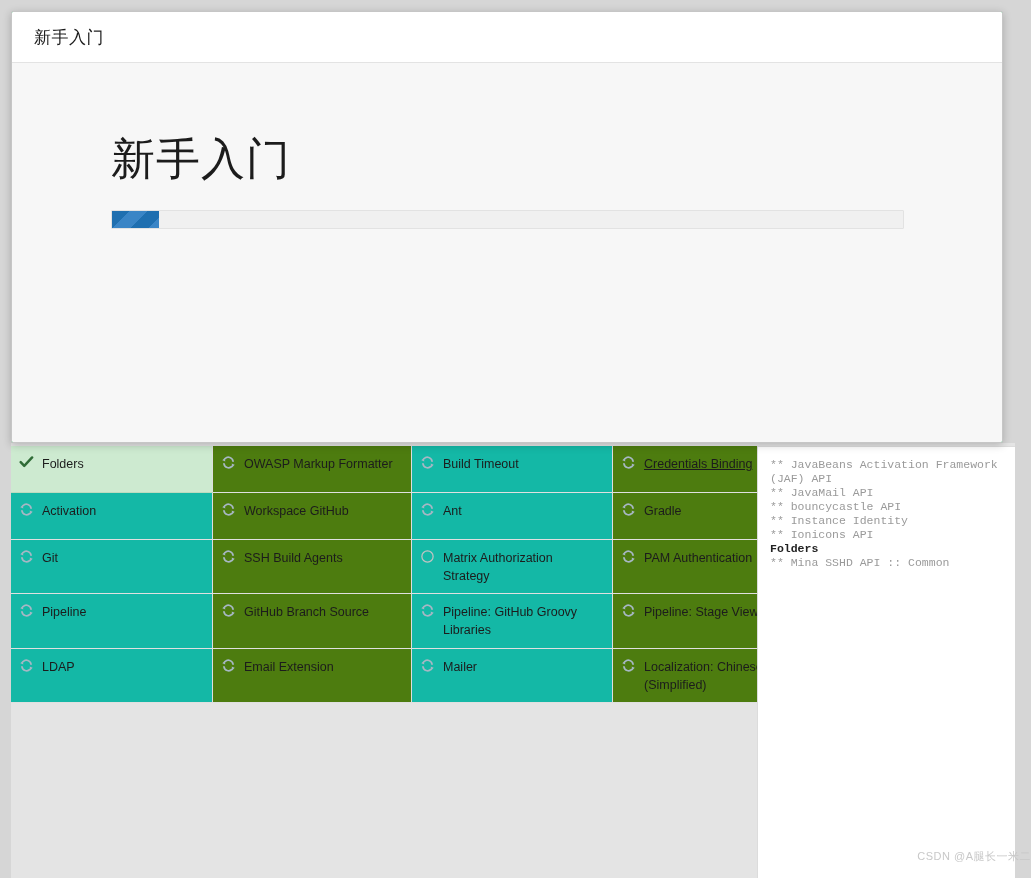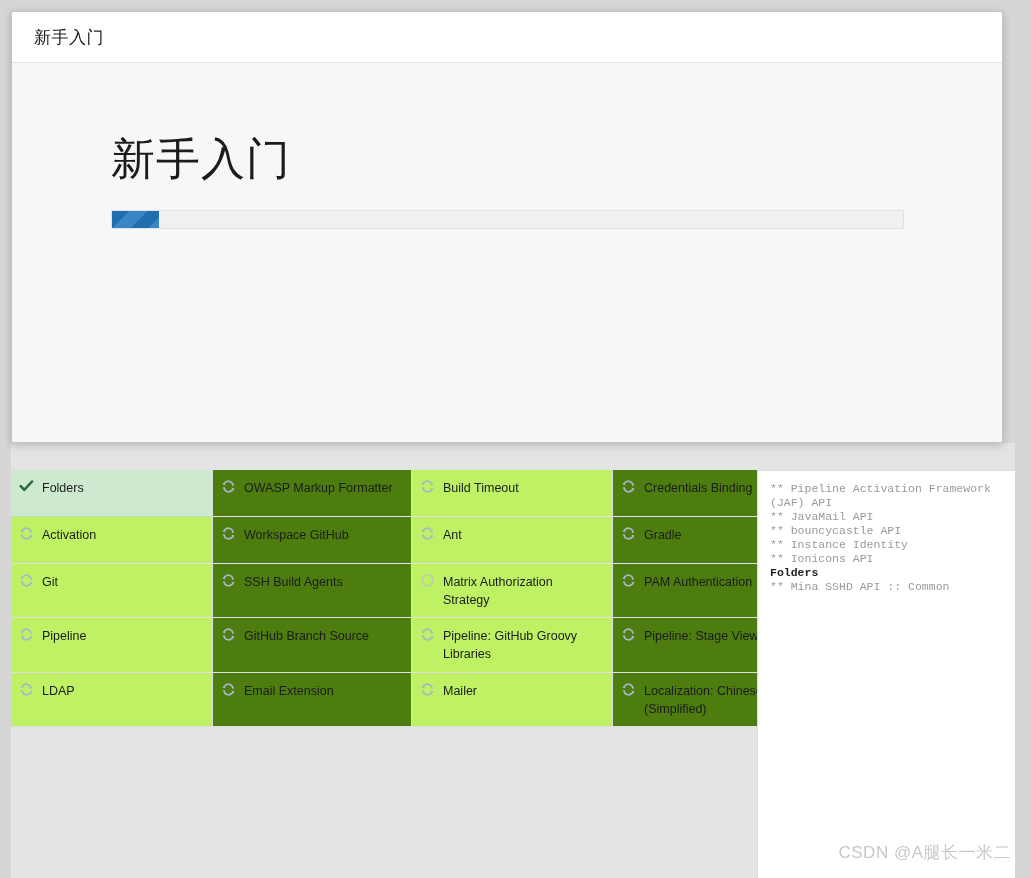--- a/index.html
+++ b/index.html
@@ -28,21 +28,21 @@
     width: 1004px;
     height: 435px;
     background: #e4e4e4;
     box-sizing: border-box;
   }
 
   
   .plugin-area {
     position: absolute;
     left: 11px;
-    top: 470px;
+    top: 446px;
     width: 1004px;
     height: 348px;
   }
   .plugin-table {
     position: absolute;
     left: 0;
     top: 0;
     width: 744px;
     border-collapse: collapse;
     table-layout: fixed;
@@ -51,21 +51,21 @@
   .plugin-table td {
     vertical-align: top;
     padding: 8px 6px 8px 8px;
     font-size: 12.5px;
     color: #1c1c1c;
     line-height: 1.45;
     border-bottom: 1px solid #e0e0e0;
     border-right: 1px solid #dedede;
     height: 30px;
   }
-  .plugin-table td.col-odd  { background: #bef264; }
+  .plugin-table td.col-odd  { background: #14b8a6; }
   .plugin-table td.col-even { background: #4d7c0f; }
   .plugin-table td.state-done {
     background: #cdead0;
     border-bottom-color: #bcdcbf;
   }
   .cell-inner {
     display: flex;
     align-items: flex-start;
     gap: 8px;
   }
@@ -108,23 +108,23 @@
     word-break: break-word;
   }
   .log-line.current {
     color: #222222;
     font-weight: bold;
   }
 
   
   .watermark {
     position: absolute;
-    right: 20px;
+    right: 0;
     bottom: 14px;
-    font-size: 17px;
+    font-size: 11px;
     color: #c8c8c8;
     letter-spacing: 0.5px;
     user-select: none;
     pointer-events: none;
   }
 
   
   .modal {
     position: absolute;
     left: 11px;
@@ -232,21 +232,21 @@
                   <svg width="15" height="15" viewBox="0 0 16 16">
                     <path d="M3.2 9.4 A5 5 0 0 0 11.6 12.2" fill="none" stroke="#a7b7c4" stroke-width="1.9" stroke-linecap="round"></path>
                     <path d="M12.8 6.6 A5 5 0 0 0 4.4 3.8" fill="none" stroke="#a7b7c4" stroke-width="1.9" stroke-linecap="round"></path>
                     <path d="M11.4 9.0 L12.0 13.2 L14.6 10.4 Z" fill="#a7b7c4"></path>
                     <path d="M4.6 6.9 L4.0 2.8 L1.4 5.6 Z" fill="#a7b7c4"></path>
                   </svg>
                 </span>
                 <span class="cell-label">Build Timeout</span>
               </div>
             </td>
-            <td class="col-even" style="width: 186px;">
+            <td class="col-even" style="width: 186px; text-decoration: underline;">
               <div class="cell-inner">
                 <span class="icon">
                   <svg width="15" height="15" viewBox="0 0 16 16">
                     <path d="M3.2 9.4 A5 5 0 0 0 11.6 12.2" fill="none" stroke="#a7b7c4" stroke-width="1.9" stroke-linecap="round"></path>
                     <path d="M12.8 6.6 A5 5 0 0 0 4.4 3.8" fill="none" stroke="#a7b7c4" stroke-width="1.9" stroke-linecap="round"></path>
                     <path d="M11.4 9.0 L12.0 13.2 L14.6 10.4 Z" fill="#a7b7c4"></path>
                     <path d="M4.6 6.9 L4.0 2.8 L1.4 5.6 Z" fill="#a7b7c4"></path>
                   </svg>
                 </span>
                 <span class="cell-label">Credentials Binding</span>
@@ -464,21 +464,21 @@
                 </span>
                 <span class="cell-label">Localization: Chinese (Simplified)</span>
               </div>
             </td>
           </tr>
         </tbody>
     </table>
 
     <div class="log-panel">
       <div>
-          <div class="log-line">** Pipeline Activation Framework (JAF) API</div>
+          <div class="log-line">** JavaBeans Activation Framework (JAF) API</div>
           <div class="log-line">** JavaMail API</div>
           <div class="log-line">** bouncycastle API</div>
           <div class="log-line">** Instance Identity</div>
           <div class="log-line">** Ionicons API</div>
           <div class="log-line current">Folders</div>
           <div class="log-line">** Mina SSHD API :: Common</div>
         </div>
     </div>
   </div>
 

